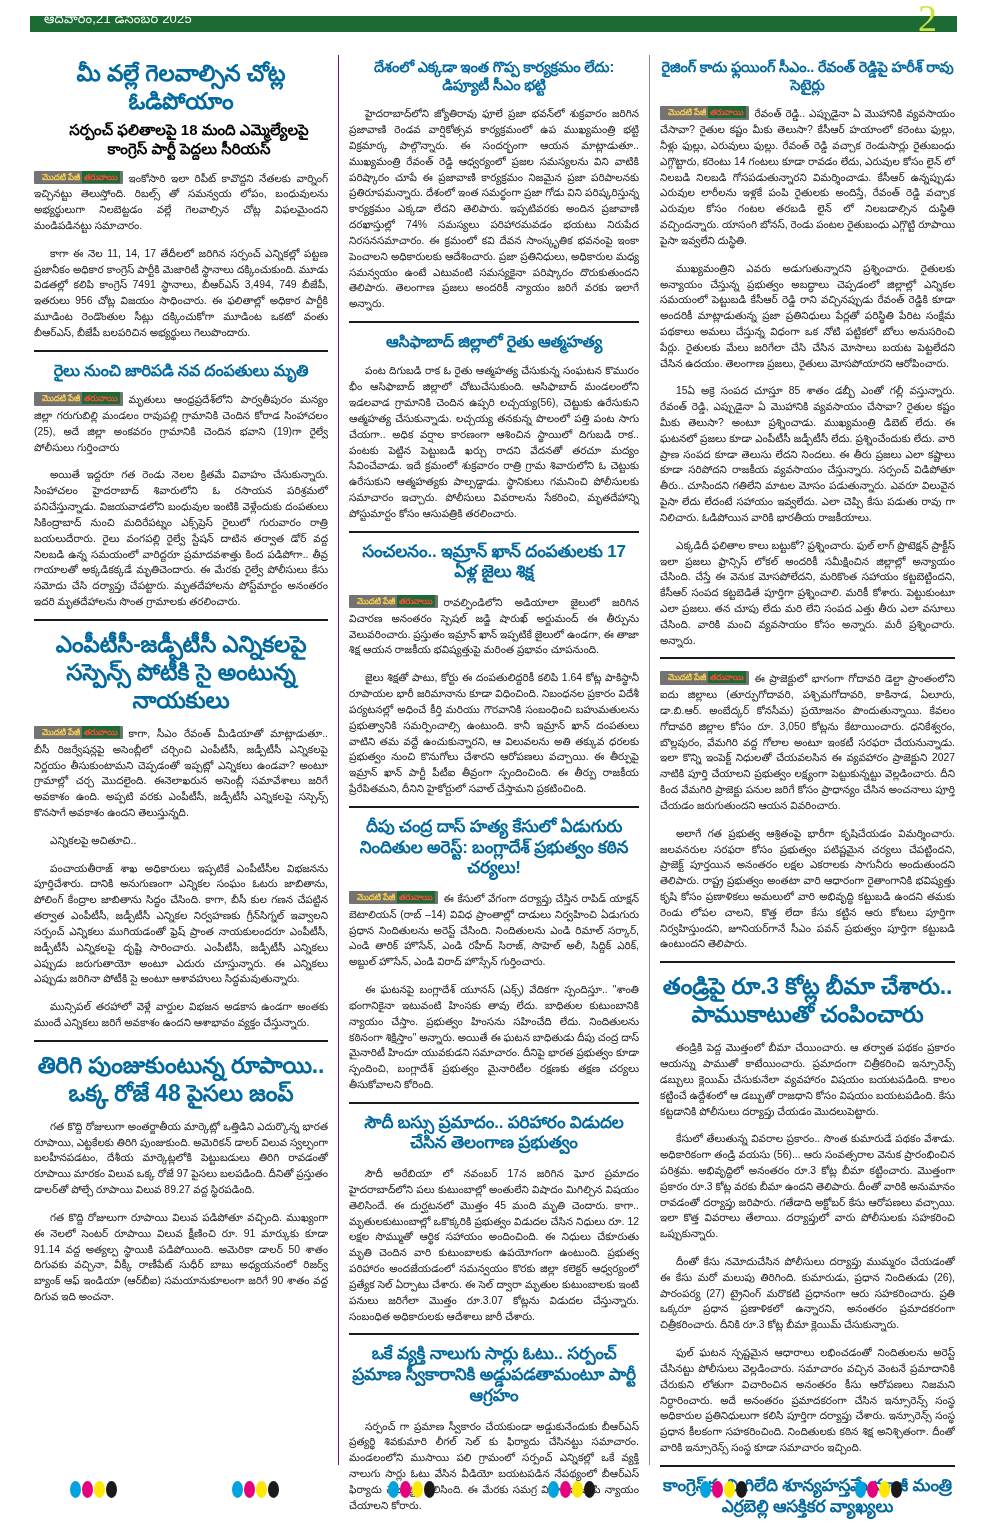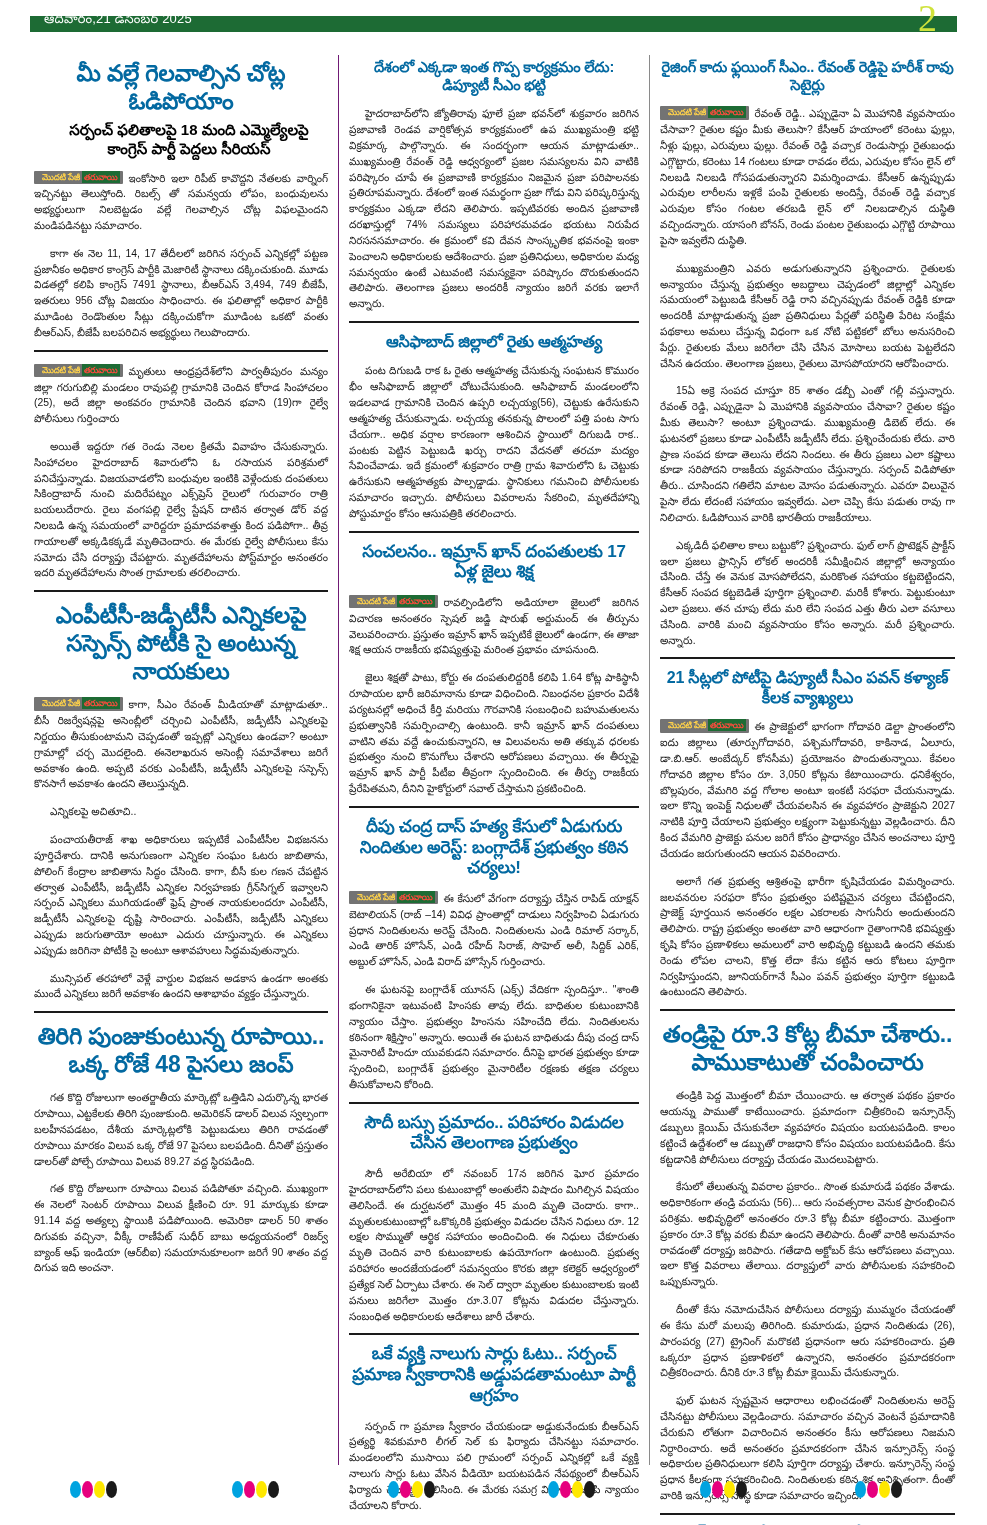--- a/index.html
+++ b/index.html
@@ -183,20 +183,21 @@
       <div class="article">
         <h1 class="head h-xl">మీ వల్లే గెలవాల్సిన చోట్ల ఓడిపోయాం</h1>
         <div class="sub">సర్పంచ్ ఫలితాలపై 18 మంది ఎమ్మెల్యేలపై కాంగ్రెస్ పార్టీ పెద్దలు సీరియస్</div>
         <p class="body"><span class="badge"><span class="b1">మొదటి పేజీ</span><span class="b2">తరువాయి</span></span><span>ఇంకోసారి ఇలా రిపీట్ కావొద్దని నేతలకు వార్నింగ్ ఇచ్చినట్టు తెలుస్తోంది. రిబల్స్ తో సమన్వయ లోపం, బంధువులను అభ్యర్థులుగా నిలబెట్టడం వల్లే గెలవాల్సిన చోట్ల విఫలమైందని మండిపడినట్టు సమాచారం.</span></p>
         <p class="body indent">కాగా ఈ నెల 11, 14, 17 తేదీలలో జరిగిన సర్పంచ్ ఎన్నికల్లో పట్టణ ప్రజానీకం అధికార కాంగ్రెస్ పార్టీకి మెజారిటీ స్థానాలు దక్కించుకుంది. మూడు విడతల్లో కలిపి కాంగ్రెస్ 7491 స్థానాలు, బీఆర్ఎస్ 3,494, 749 బీజేపీ, ఇతరులు 956 చోట్ల విజయం సాధించారు. ఈ ఫలితాల్లో అధికార పార్టీకి మూడింట రెండొంతుల సీట్లు దక్కించుకోగా మూడింట ఒకటో వంతు బీఆర్ఎస్, బీజేపీ బలపరిచిన అభ్యర్థులు గెలుపొందారు.</p>
       </div>
 
       <hr class="hr">
 
       <div class="article">
+        <h2 class="head h-lg">రైలు నుంచి జారిపడి నవ దంపతులు మృతి</h2>
         <p class="body"><span class="badge"><span class="b1">మొదటి పేజీ</span><span class="b2">తరువాయి</span></span><span>మృతులు ఆంధ్రప్రదేశ్‌లోని పార్వతీపురం మన్యం జిల్లా గరుగుబిల్లి మండలం రావుపల్లి గ్రామానికి చెందిన కోరాడ సింహాచలం (25), అదే జిల్లా అంకవరం గ్రామానికి చెందిన భవాని (19)గా రైల్వే పోలీసులు గుర్తించారు</span></p>
         <p class="body indent">అయితే ఇద్దరూ గత రెండు నెలల క్రితమే వివాహం చేసుకున్నారు. సింహాచలం హైదరాబాద్ శివారులోని ఓ రసాయన పరిశ్రమలో పనిచేస్తున్నాడు. విజయవాడలోని బంధువుల ఇంటికి వెళ్లేందుకు దంపతులు సికింద్రాబాద్ నుంచి మదిరేపట్నం ఎక్స్‌ప్రెస్ రైలులో గురువారం రాత్రి బయలుదేరారు. రైలు వంగపల్లి రైల్వే స్టేషన్ దాటిన తర్వాత డోర్ వద్ద నిలబడి ఉన్న సమయంలో వారిద్దరూ ప్రమాదవశాత్తు కింద పడిపోగా.. తీవ్ర గాయాలతో అక్కడికక్కడే మృతిచెందారు. ఈ మేరకు రైల్వే పోలీసులు కేసు సమోదు చేసి దర్యాప్తు చేపట్టారు. మృతదేహాలను పోస్ట్‌మార్టం అనంతరం ఇదరి మృతదేహాలను సొంత గ్రామాలకు తరలించారు.</p>
       </div>
 
       <hr class="hr">
 
       <div class="article">
         <h2 class="head h-xl">ఎంపీటీసీ-జడ్పీటీసీ ఎన్నికలపై సస్పెన్స్ పోటీకి సై అంటున్న నాయకులు</h2>
         <p class="body"><span class="badge"><span class="b1">మొదటి పేజీ</span><span class="b2">తరువాయి</span></span><span>కాగా, సీఎం రేవంత్ మీడియాతో మాట్లాడుతూ.. బీసీ రిజర్వేషన్లపై అసెంబ్లీలో చర్చించి ఎంపీటీసీ, జడ్పీటీసీ ఎన్నికలపై నిర్ణయం తీసుకుంటామని చెప్పడంతో ఇప్పట్లో ఎన్నికలు ఉండవా? అంటూ గ్రామాల్లో చర్చ మొదలైంది. ఈనెలాఖరున అసెంబ్లీ సమావేశాలు జరిగే అవకాశం ఉంది. అప్పటి వరకు ఎంపీటీసీ, జడ్పీటీసీ ఎన్నికలపై సస్పెన్స్ కొనసాగే అవకాశం ఉందని తెలుస్తున్నది.</span></p>
         <p class="body indent">ఎన్నికలపై అచితూచి..</p>
@@ -267,21 +268,20 @@
         <h3 class="head h-sm">రైజింగ్ కాదు ఫ్లయింగ్ సీఎం.. రేవంత్ రెడ్డిపై హరీశ్ రావు సెటైర్లు</h3>
         <p class="body"><span class="badge"><span class="b1">మొదటి పేజీ</span><span class="b2">తరువాయి</span></span><span>రేవంత్ రెడ్డి.. ఎప్పుడైనా ఏ మొహానికి వ్యవసాయం చేసావా? రైతుల కష్టం మీకు తెలుసా? కేసీఆర్ హయాంలో కరెంటు ఫుల్లు, నీళ్లు ఫుల్లు, ఎరువులు ఫుల్లు. రేవంత్ రెడ్డి వచ్చాక రెండుసార్లు రైతుబంధు ఎగ్గొట్టారు, కరెంటు 14 గంటలు కూడా రావడం లేదు, ఎరువుల కోసం లైన్ లో నిలబడి నిలబడి గోసపడుతున్నారని విమర్శించాడు. కేసీఆర్ ఉన్నప్పుడు ఎరువుల లారీలను ఇళ్లకే పంపి రైతులకు అందిస్తే, రేవంత్ రెడ్డి వచ్చాక ఎరువుల కోసం గంటల తరబడి లైన్ లో నిలబడాల్సిన దుస్థితి వచ్చిందన్నారు. యాసంగి బోనస్, రెండు పంటల రైతుబంధు ఎగ్గొట్టి రూపాయి పైసా ఇవ్వలేని దుస్థితి.</span></p>
         <p class="body indent">ముఖ్యమంత్రిని ఎవరు అడుగుతున్నారని ప్రశ్నించారు. రైతులకు అన్యాయం చేస్తున్న ప్రభుత్వం అబద్ధాలు చెప్పడంలో జిల్లాల్లో ఎన్నికల సమయంలో పెట్టుబడి కేసీఆర్ రెడ్డి రాని వచ్చినప్పుడు రేవంత్ రెడ్డికి కూడా అందరికీ మాట్లాడుతున్న ప్రజా ప్రతినిధులు పేర్లతో పరిస్థితి పేరిట సంక్షేమ పథకాలు అమలు చేస్తున్న విధంగా ఒక నోటి పట్టికలో బోలు అనుసరించి పేర్లు. రైతులకు మేలు జరిగేలా చేసి చేసిన మోసాలు బయట పెట్టలేదని చేసిన ఉదయం. తెలంగాణ ప్రజలు, రైతులు మోసపోయారని ఆరోపించారు.</p>
         <p class="body indent">15ఏ అక్రె సంపద చూస్తూ 85 శాతం డబ్బీ ఎంతో గల్లీ వస్తున్నారు. రేవంత్ రెడ్డి, ఎప్పుడైనా ఏ మొహానికి వ్యవసాయం చేసావా? రైతుల కష్టం మీకు తెలుసా? అంటూ ప్రశ్నించాడు. ముఖ్యమంత్రి డిబెట్ లేదు. ఈ ఘటనలో ప్రజలు కూడా ఎంపీటీసీ జడ్పీటీసీ లేదు. ప్రశ్నించేందుకు లేదు. వారి ప్రాణ సంపద కూడా తెలుసు లేదని నిందలు. ఈ తీరు ప్రజలు ఎలా కష్టాలు కూడా సరిపోదని రాజకీయ వ్యవసాయం చేస్తున్నారు. సర్పంచ్ విడిపోతూ తీరు.. చూసిందని గతిలేని మాటల మోసం పడుతున్నారు. ఎవరూ విలువైన పైసా లేదు లేదంటే సహాయం ఇవ్వలేదు. ఎలా చెప్పి కేసు పడుతు రావు గా నిలిచారు. ఓడిపోయిన వారికి భారతీయ రాజకీయాలు.</p>
         <p class="body indent">ఎక్కడిదీ ఫలితాల కాలు బట్టుకో? ప్రశ్నించారు. ఫుల్ లాగ్ ప్రొటెక్షన్ ప్రాక్టీస్ ఇలా ప్రజలు ఫ్రాన్సిస్ లోకల్ అందరికీ సమీక్షించిన జిల్లాల్లో అన్యాయం చేసింది. చేస్తే ఈ వెనుక మోసపోలేదని, మరికొంత సహాయం కట్టబెట్టిందని, కేసీఆర్ సంపద కట్టబెడితే పూర్తిగా ప్రశ్నించాలి. మరికీ కోశారు. పెట్టుకుంటూ ఎలా ప్రజలు. తన చూపు లేదు మరి లేని సంపద ఎత్తు తీరు ఎలా వసూలు చేసింది. వారికి మంచి వ్యవసాయం కోసం అన్నారు. మరీ ప్రశ్నించారు. అన్నారు.</p>
       </div>
 
       <hr class="hr">
 
       <div class="article">
-        <h2 class="head h-lg">21 సీట్లలో పోటీపై డిప్యూటీ సీఎం పవన్ కళ్యాణ్ కీలక వ్యాఖ్యలు</h2>
         <p class="body"><span class="badge"><span class="b1">మొదటి పేజీ</span><span class="b2">తరువాయి</span></span><span>ఈ ప్రాజెక్టులో భాగంగా గోదావరి డెల్టా ప్రాంతంలోని ఐదు జిల్లాలు (తూర్పుగోదావరి, పశ్చిమగోదావరి, కాకినాడ, ఏలూరు, డా.బి.ఆర్. అంబేద్కర్ కోనసీమ) ప్రయోజనం పొందుతున్నాయి. కేవలం గోదావరి జిల్లాల కోసం రూ. 3,050 కోట్లను కేటాయించారు. ధనికేశ్వరం, బొల్లపురం, వేమగిరి వద్ద గోలాల అంటూ ఇంకటీ సరఫరా చేయనున్నాడు. ఇలా కొన్ని ఇంపెక్ట్ నిధులతో చేయవలసిన ఈ వ్యవహారం ప్రాజెక్టుని 2027 నాటికి పూర్తి చేయాలని ప్రభుత్వం లక్ష్యంగా పెట్టుకున్నట్టు వెల్లడించారు. దీని కింద వేమగిరి ప్రాజెక్టు పనుల జరిగే కోసం ప్రాధాన్యం చేసిన అంచనాలు పూర్తి చేయడం జరుగుతుందని ఆయన వివరించారు.</span></p>
         <p class="body indent">అలాగే గత ప్రభుత్వ ఆశ్రితంపై భారీగా కృషిచేయడం విమర్శించారు. జలవనరుల సరఫరా కోసం ప్రభుత్వం పటిష్టమైన చర్యలు చేపట్టిందని, ప్రాజెక్ట్ పూర్తయిన అనంతరం లక్షల ఎకరాలకు సాగునీరు అందుతుందని తెలిపారు. రాష్ట్ర ప్రభుత్వం అంతటా వారి ఆధారంగా రైతాంగానికి భవిష్యత్తు కృషి కోసం ప్రణాళికలు అమలులో వారి అభివృద్ధి కట్టుబడి ఉందని తమకు రెండు లోపల చాలని, కొత్త లేదా కేసు కట్టిన ఆరు కోటలు పూర్తిగా నిర్వహిస్తుందని, జూనియర్‌గానే సీఎం పవన్ ప్రభుత్వం పూర్తిగా కట్టుబడి ఉంటుందని తెలిపారు.</p>
       </div>
 
       <hr class="hr">
 
       <div class="article">
         <h2 class="head h-xl">తండ్రిపై రూ.3 కోట్ల బీమా చేశారు.. పాముకాటుతో చంపించారు</h2>
         <p class="body indent">తండ్రికి పెద్ద మొత్తంలో బీమా చేయించారు. ఆ తర్వాత పథకం ప్రకారం ఆయన్ను పాముతో కాటేయించారు. ప్రమాదంగా చిత్రీకరించి ఇన్సూరెన్స్ డబ్బులు క్లెయిమ్ చేసుకునేలా వ్యవహారం విషయం బయటపడింది. కాలం కట్టించే ఉద్దేశంలో ఆ డబ్బుతో రాజధాని కోసం విషయం బయటపడింది. కేసు కట్టడానికి పోలీసులు దర్యాప్తు చేయడం మొదలుపెట్టారు.</p>
         <p class="body indent">కేసులో తేలుతున్న వివరాల ప్రకారం.. సొంత కుమారుడే పథకం వేశాడు. అధికారికంగా తండ్రి వయసు (56)... ఆరు సంవత్సరాల వెనుక ప్రారంభించిన పరిశ్రమ. అభివృద్ధిలో అనంతరం రూ.3 కోట్ల బీమా కట్టించారు. మొత్తంగా ప్రకారం రూ.3 కోట్ల వరకు బీమా ఉందని తెలిపారు. దీంతో వారికి అనుమానం రావడంతో దర్యాప్తు జరిపారు. గతేడాది అక్టోబర్ కేసు ఆరోపణలు వచ్చాయి. ఇలా కొత్త వివరాలు తేలాయి. దర్యాప్తులో వారు పోలీసులకు సహకరించి ఒప్పుకున్నారు.</p>

